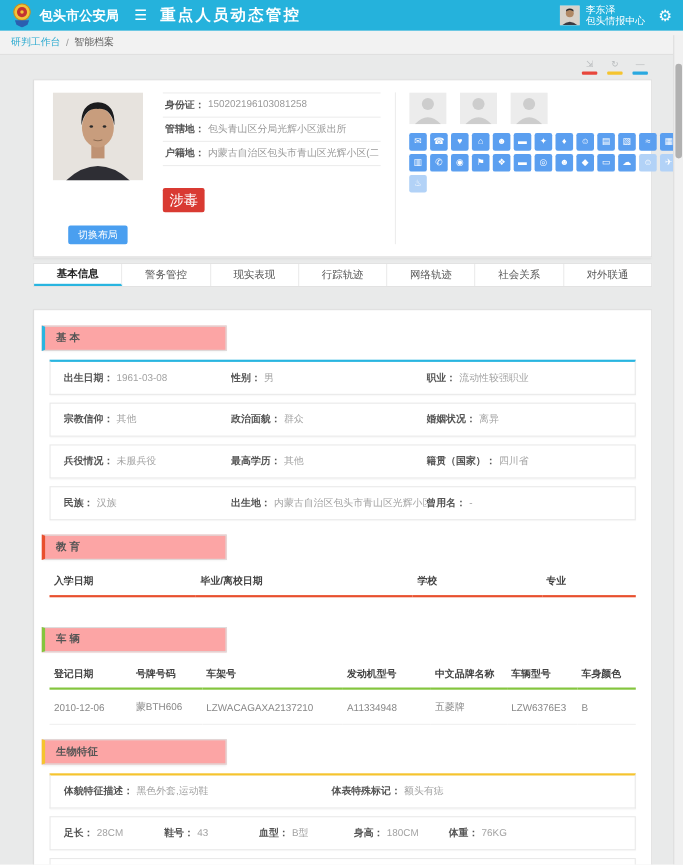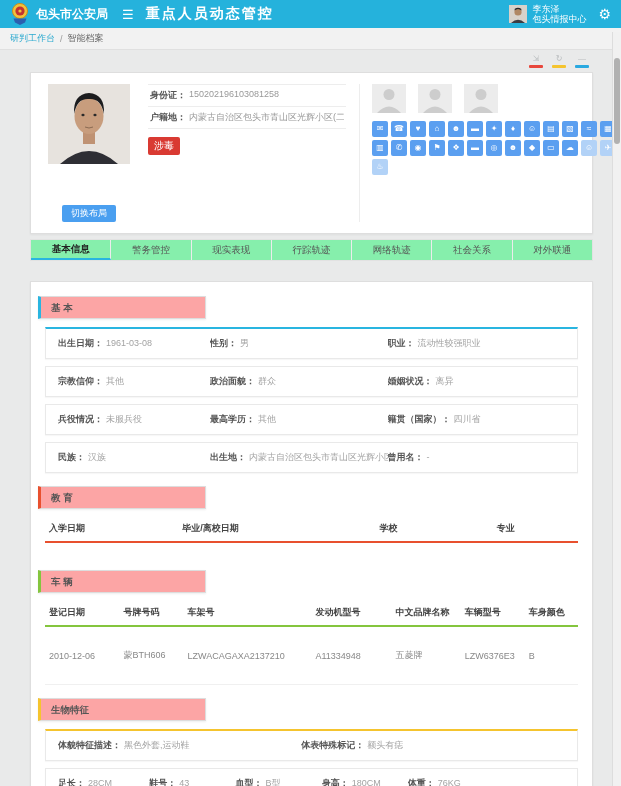--- a/index.html
+++ b/index.html
@@ -34,31 +34,31 @@
   .card { margin:0 28px 0 30px; background:#fff; border:1px solid #dedede; box-shadow:0 1px 2px rgba(0,0,0,.05); }
 
   .profile-card { display:flex; padding:11px 12px; gap:13px; }
   .photo-col { width:92px; flex:none; display:flex; flex-direction:column; align-items:center;gap:36px; }
   .photo { width:82px; height:80px; display:block; }
   .switch-btn { margin-top:5px; background:var(--btn-blue,#4a9ff0); color:#fff; font-size:9px; border:none; border-radius:2px; padding:2px 9px; cursor:pointer; font-family:inherit; }
   .fields-col { width:198px; flex:none; border-top:1px solid #ededed; }
   .field-row { display:flex; border-bottom:1px solid #ededed; padding:4px 2px; font-size:9px; white-space:nowrap; overflow:hidden; }
   .field-label { color:#555; font-weight:bold; flex:none; }
   .field-value { color:#999; margin-left:3px; overflow:hidden; }
-  .tag { display:inline-block; background:var(--danger,#d93a32); color:#fff; font-size:10px; padding:2px 6px; border-radius:2px; margin-top:8px; }
+  .tag { display:inline-block; background:var(--danger,#d93a32); color:#fff; font-size:13px; padding:2px 6px; border-radius:2px; margin-top:20px; }
   .icons-col { flex:1; border-left:1px solid #ededed; padding-left:12px; }
   .avatars { display:flex; gap:12px; margin-bottom:8px; }
   .avatar-ph { width:34px; height:29px; cursor:pointer; }
   .tile-row { display:flex; gap:3px; margin-bottom:3px; }
   .tile { width:16px; height:16px; background:var(--tile,#5b9ff0); border-radius:2px; color:#fff; display:flex; align-items:center; justify-content:center; cursor:pointer; flex:none; }
   .tile.light { background:var(--tile-light,#b2d2f7); }
   .tile-glyph { font-size:8px; line-height:1; }
 
   
-  .tabs { margin:5px 28px 0 30px; background:#86efac; border:1px solid #e2e2e2; display:flex; height:22px; }
+  .tabs { margin:5px 28px 0 30px; background:#ffffff; border:1px solid #e2e2e2; display:flex; height:22px; }
   .tab { flex:1; display:flex; align-items:center; justify-content:center; font-size:9.5px; color:#555; border-right:1px solid #ececec; cursor:pointer; }
   .tab:last-child { border-right:none; }
   .tab.active { color:#222; font-weight:bold; border-bottom:2px solid var(--tab-accent,#29b5e0); }
 
   .detail-card { margin-top:20px; padding:14px 0 20px; min-height:540px; }
 
   
   .section { margin-bottom:13px; --acc:#ccc; }
   .label-box { margin-left:7px; width:168px; height:23px; line-height:22px; background:#fca5a5; border:1px solid #ddd; border-left:3px solid var(--acc); font-size:9.5px; font-weight:bold; color:#555; padding-left:10px; box-shadow:0 1px 2px rgba(0,0,0,.07); }
   .sec-body { margin:8px 14px 0; }
@@ -67,21 +67,21 @@
   .info-row.first { border-top:2px solid var(--acc); }
   .lbl { color:#555; font-weight:bold; }
   .val { color:#a3a3a3; margin-left:3px; }
   .cell { white-space:nowrap; overflow:hidden; }
   .c1 { width:30%; } .c2 { width:35%; } .c3 { flex:1; }
   .w48 { width:48%; } .w52 { flex:1; }
   .s18 { width:18%; } .s17 { width:17%; } .sflex { flex:1; }
 
   table.data-table { width:100%; border-collapse:collapse; font-size:9px; }
   .data-table thead th { text-align:left; padding:5px 4px 6px; color:#444; border-bottom:2px solid var(--acc); font-weight:bold; }
-  .data-table tbody td { padding:22px 4px; color:#888; border-bottom:1px solid #f0f0f0; }
+  .data-table tbody td { padding:9px 4px; color:#888; border-bottom:1px solid #f0f0f0; }
   .edu-empty { height:14px; }
 
   .fp-row { display:flex; align-items:center; gap:9px; border:1px solid #e9e9e9; background:#fff; padding:6px 12px; font-size:9px; box-shadow:0 1px 1px rgba(0,0,0,.03); }
   .print { width:13px; height:17px; border-radius:50% 50% 48% 48%; background:radial-gradient(ellipse at 50% 42%, #5a5a5a 0%, #303030 48%, #6d6d6d 85%); opacity:.88; cursor:pointer; }
 
   
   .scrollbar { position:absolute; right:0; top:32px; bottom:0; width:9px; background:#f1f1f1; border-left:1px solid #ddd; }
   .scroll-thumb { position:absolute; top:26px; left:1px; width:6px; height:86px; background:#b1b1b1; border-radius:3px; cursor:pointer; }
 </style>
 </head>
@@ -148,20 +148,24 @@
       <ellipse cx="47" cy="31" rx="1.6" ry="1.2" fill="#2a2a2a"></ellipse>
       <path d="M37 43 Q41 45 45 43" stroke="#8a6a52" stroke-width="1" fill="none"></path>
     </svg>
     <button class="switch-btn">切换布局</button>
   </div>
   <div class="fields-col">
     <div id="fields">
         <div class="field-row">
           <span class="field-label">身份证：</span>
           <span class="field-value">150202196103081258</span>
+        </div>
+        <div class="field-row">
+          <span class="field-label">管辖地：</span>
+          <span class="field-value">包头青山区分局光辉小区派出所</span>
         </div>
         <div class="field-row">
           <span class="field-label">户籍地：</span>
           <span class="field-value">内蒙古自治区包头市青山区光辉小区(二区)-1-86</span>
         </div>
       </div>
     <span class="tag">涉毒</span>
   </div>
   <div class="icons-col">
     <div class="avatars" id="avatars">

